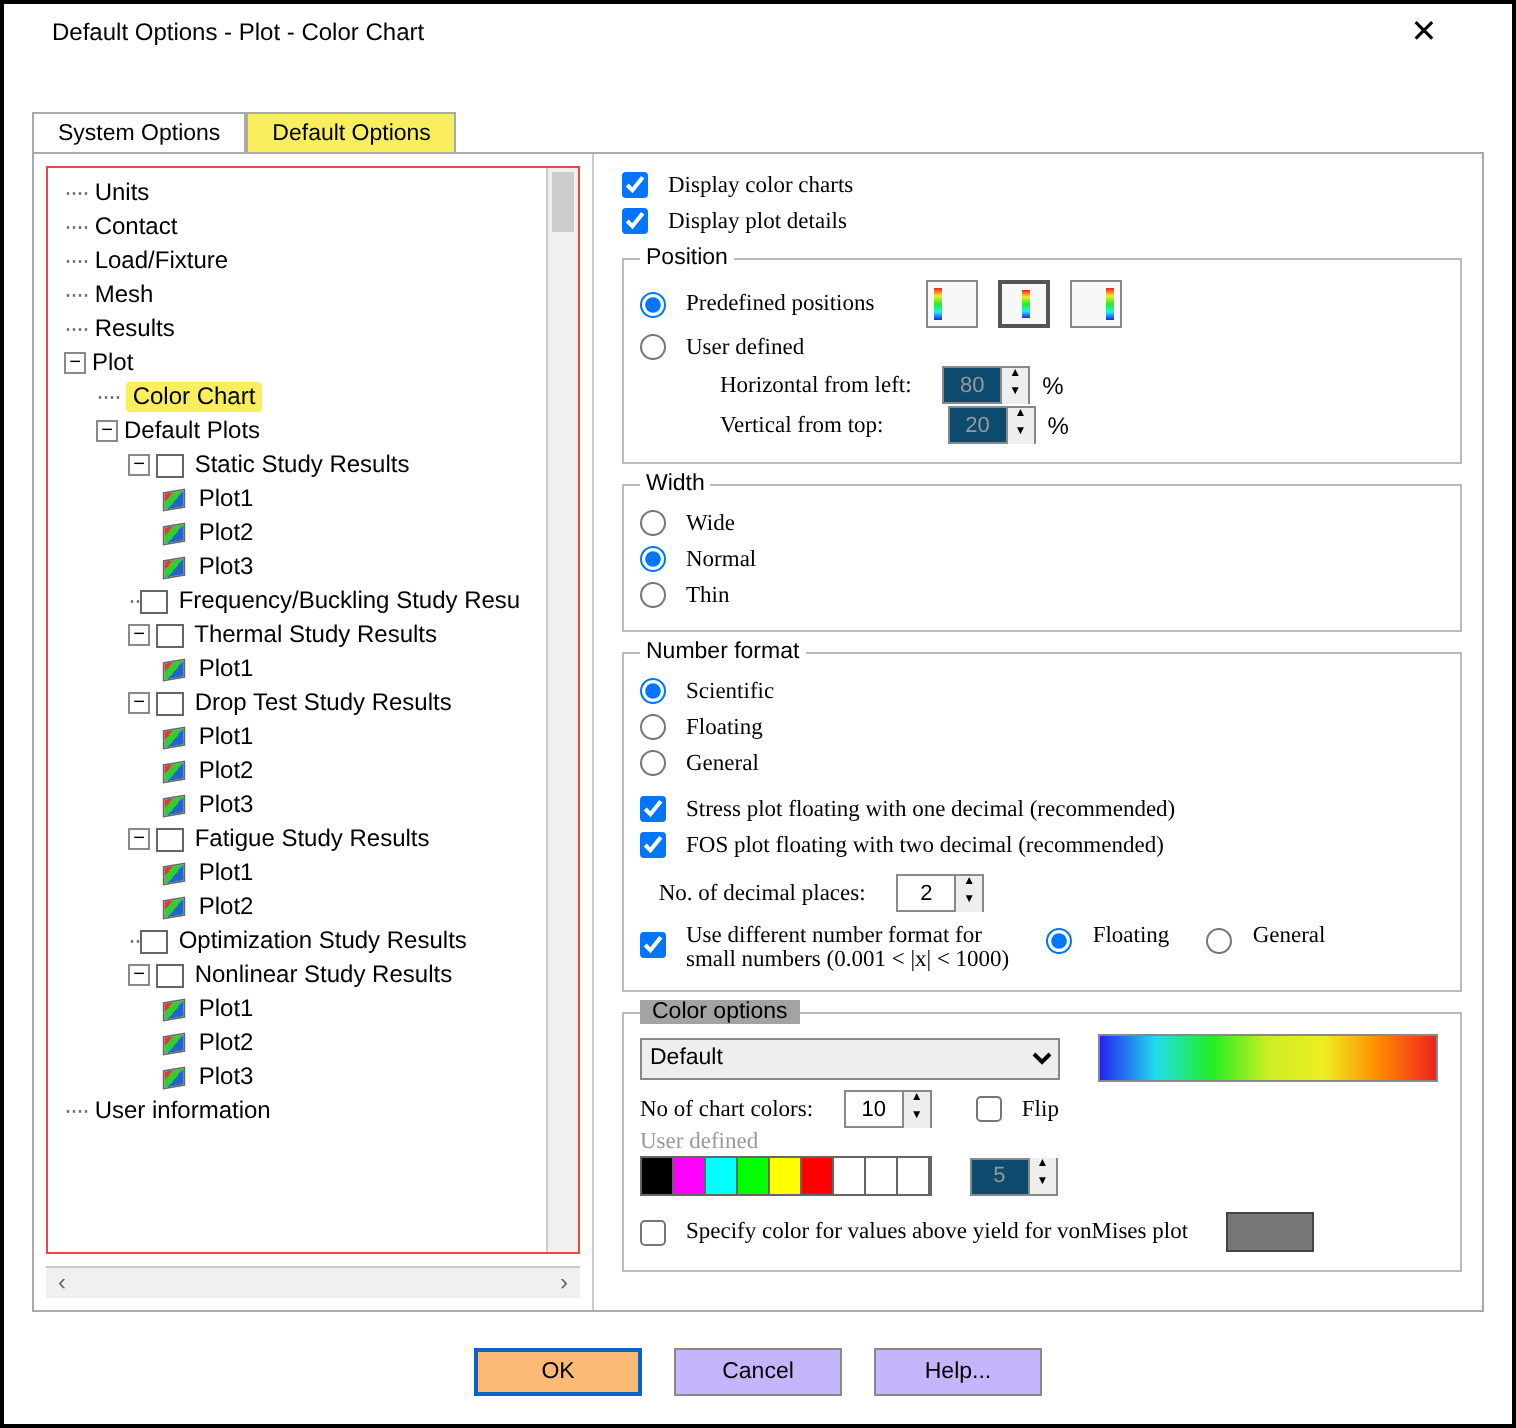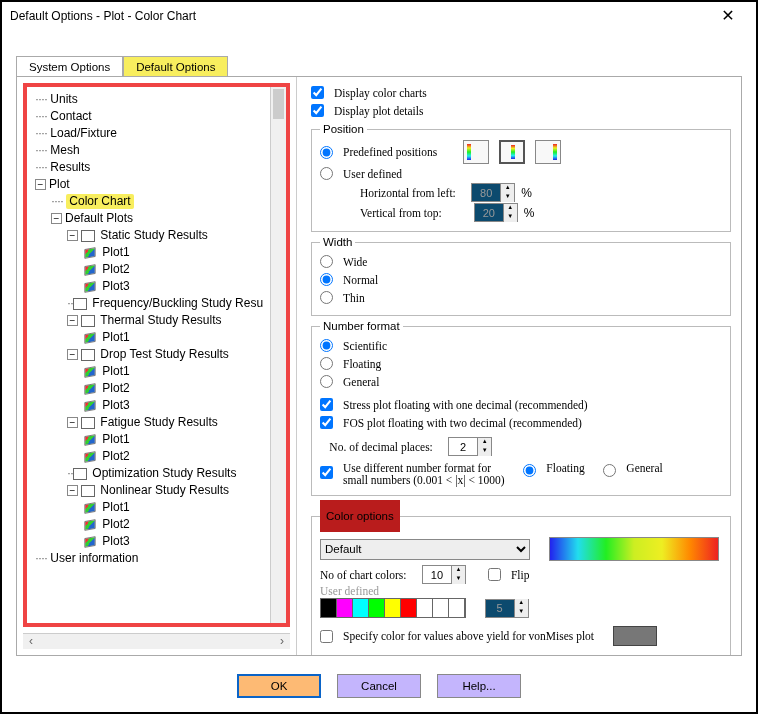--- a/index.html
+++ b/index.html
@@ -1,47 +1,47 @@
 <!DOCTYPE html>
 <html><head>
 <meta charset="utf-8">
 <style>
 * { box-sizing: border-box; font-family: "Segoe UI", Tahoma, sans-serif; font-size: 12px; }
 body { margin: 0; background: #888; }
 .window { width: 758px; height: 714px; background: #fff; border: 2px solid #000; position: relative; }
-.titlebar { height: 28px; display: flex; align-items: center; padding: 0 8px; border-bottom: 1px solid transparent; }
+.titlebar { height: 28px; display: flex; align-items: center; padding: 0 24px; border-bottom: 1px solid transparent; }
 .titlebar .title { flex: 1; }
 .titlebar .close { width: 40px; text-align: center; font-size: 16px; cursor: default; }
 .tabs { display: flex; padding: 26px 14px 0 14px; gap: 0; }
 .tab { padding: 4px 12px; border: 1px solid #aaa; border-bottom: none; background: #fff; cursor: default; font-size: 11.5px; }
 .tab.hl { background: #f8ee5e; }
 .client { position: absolute; top: 74px; left: 14px; right: 14px; bottom: 56px; border: 1px solid #aaa; display: flex; }
 .left { width: 280px; border-right: 1px solid #ccc; display: flex; flex-direction: column; }
-.tree-wrap { flex: 1; overflow: hidden; border: 4px solid #ef4444; margin: 6px; position: relative; }
+.tree-wrap { flex: 1; overflow: hidden; border: 1px solid #ef4444; margin: 6px; position: relative; }
 .tree { padding: 4px 2px; line-height: 17px; font-size: 11.5px; }
 .tree ul { list-style: none; margin: 0; padding-left: 16px; }
 .tree > ul { padding-left: 6px; }
 .node { white-space: nowrap; }
 .dots { color: #666; letter-spacing: -1px; }
 .expander { display: inline-block; width: 11px; height: 11px; border: 1px solid #888; text-align: center; line-height: 9px; font-size: 10px; margin-right: 3px; background: #fff; cursor: default; vertical-align: middle; }
 .ico { display: inline-block; width: 14px; height: 12px; margin-right: 2px; vertical-align: middle; }
 .ico.plot { background: linear-gradient(135deg, #e33 0 25%, #3c3 25% 55%, #26c 55% 100%); border: 1px solid #666; transform: skewY(-10deg) scale(0.8); }
 .ico.study { border: 1px solid #666; background: #fff; }
 .hl2 { background: #f8ee5e; padding: 0 3px 1px 3px; border-radius: 2px; }
 .vscroll { position: absolute; right: 0; top: 0; width: 16px; height: 100%; background: #f0f0f0; border-left: 1px solid #ccc; }
 .vscroll .thumb { position: absolute; top: 2px; left: 2px; right: 2px; height: 30px; background: #ccc; }
 .hscroll { height: 16px; background: #f0f0f0; border-top: 1px solid #ccc; margin: 0 6px 6px 6px; position: relative; }
 .hscroll .arrow { position: absolute; top: 0; width: 16px; height: 16px; text-align: center; line-height: 14px; color: #666; }
 .hscroll .arrow.l { left: 0; } .hscroll .arrow.r { right: 0; }
 
 .right { flex: 1; padding: 6px 10px 6px 14px; overflow: hidden; }
 .row { display: flex; align-items: center; gap: 6px; margin: 1px 0; }
 fieldset { border: 1px solid #bbb; margin: 4px 0; padding: 4px 8px 8px 8px; }
 legend { padding: 0 3px; font-size: 11.5px; }
-legend.hl { background: #b91c1c; padding: 10px 6px; }
+legend.hl { background: #a3a3a3; padding: 0 6px; }
 input[type=checkbox], input[type=radio] { margin: 2px 4px 2px 0; }
 label { font-size: 11.5px; font-family: Liberation Serif, serif; }
 .spin { display: inline-flex; align-items: center; border: 1px solid #888; height: 19px; }
 .spin input { width: 28px; border: none; text-align: center; font-size: 11px; padding: 0; height: 17px; }
 .spin .btns { display: flex; flex-direction: column; }
 .spin .btns div { width: 14px; height: 9px; font-size: 6px; line-height: 7px; text-align: center; border-left: 1px solid #888; background: #eee; cursor: default; }
 .spin.disabled input { color: #999; background: #0c4a6e; text-align: center; }
 .posicons { display: flex; gap: 10px; margin-left: 20px; }
 .posicon { width: 26px; height: 24px; border: 1px solid #888; background: #f8f8f8; position: relative; cursor: default; padding: 2px; }
 .posicon.sel { border: 2px solid #555; }

